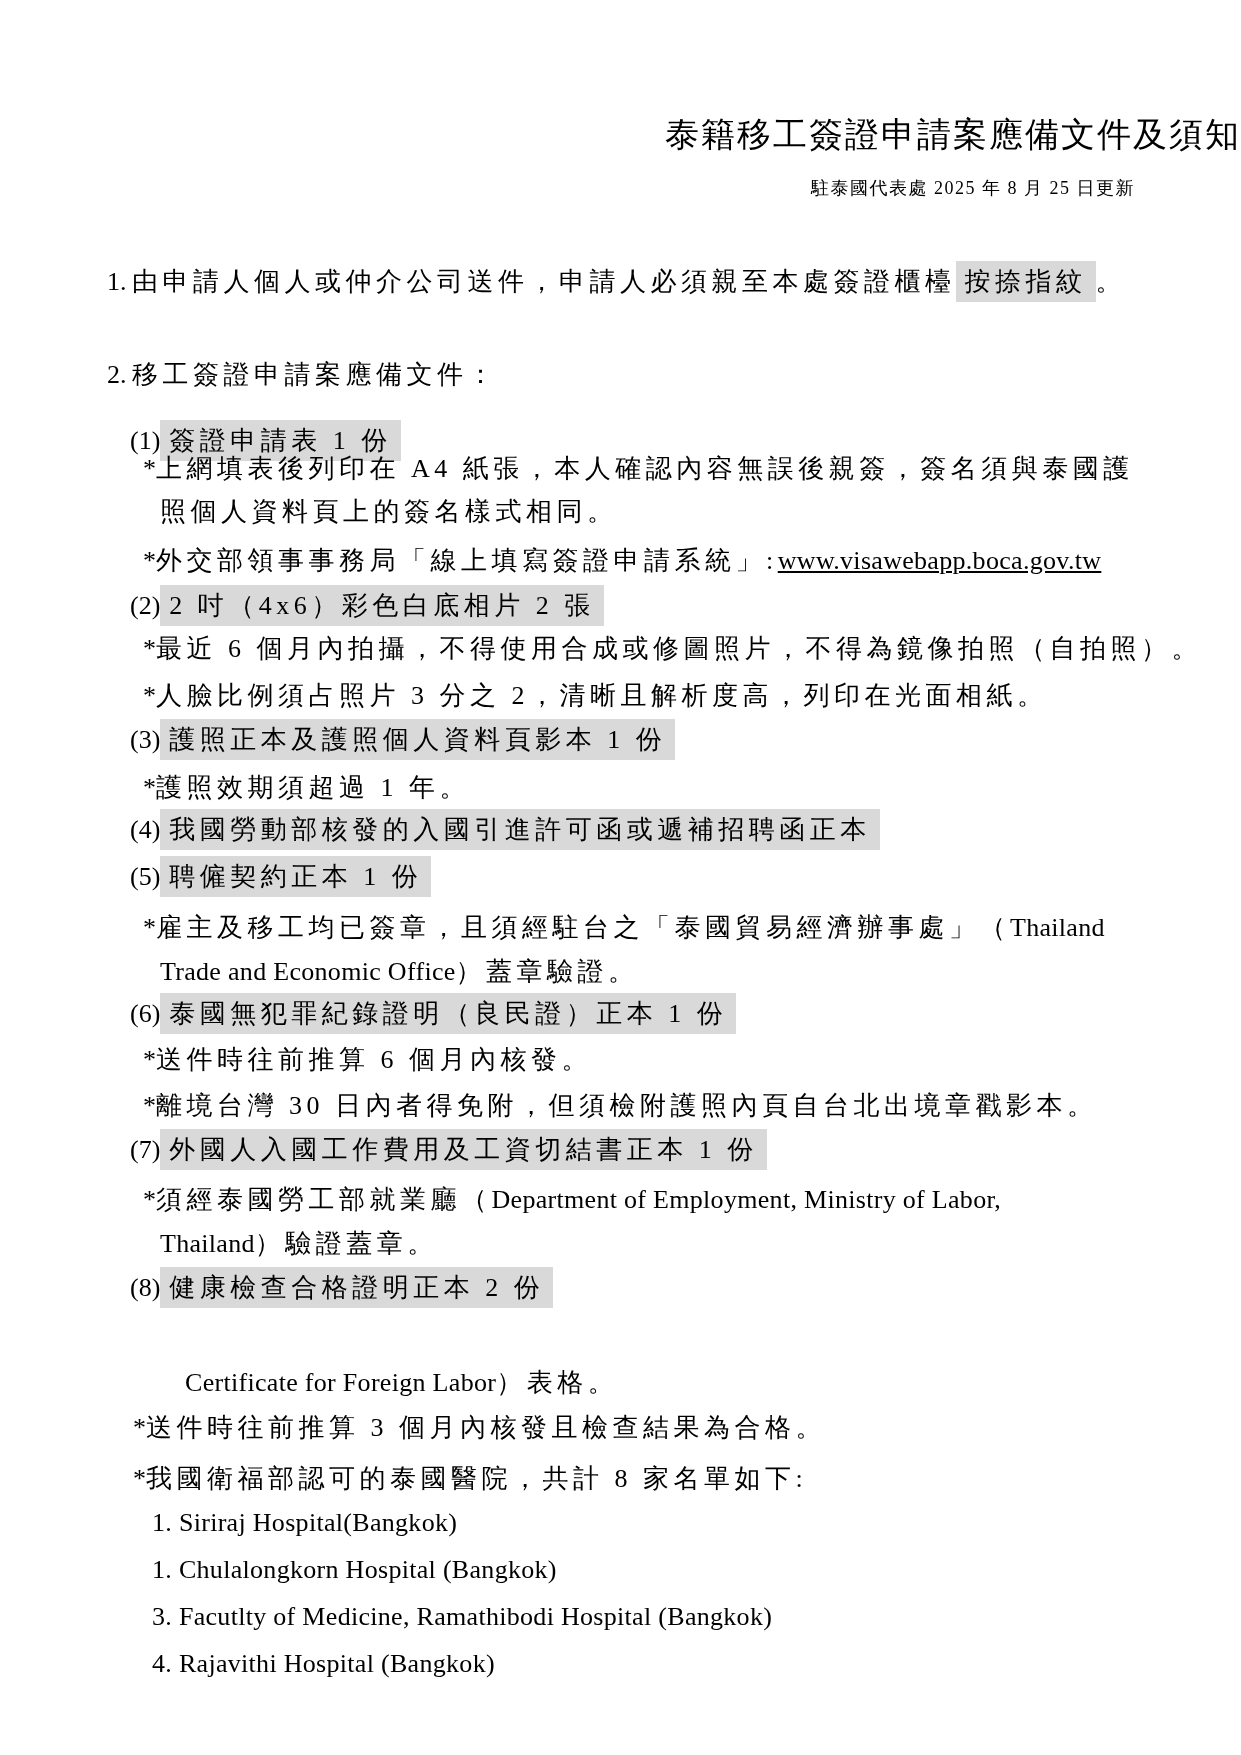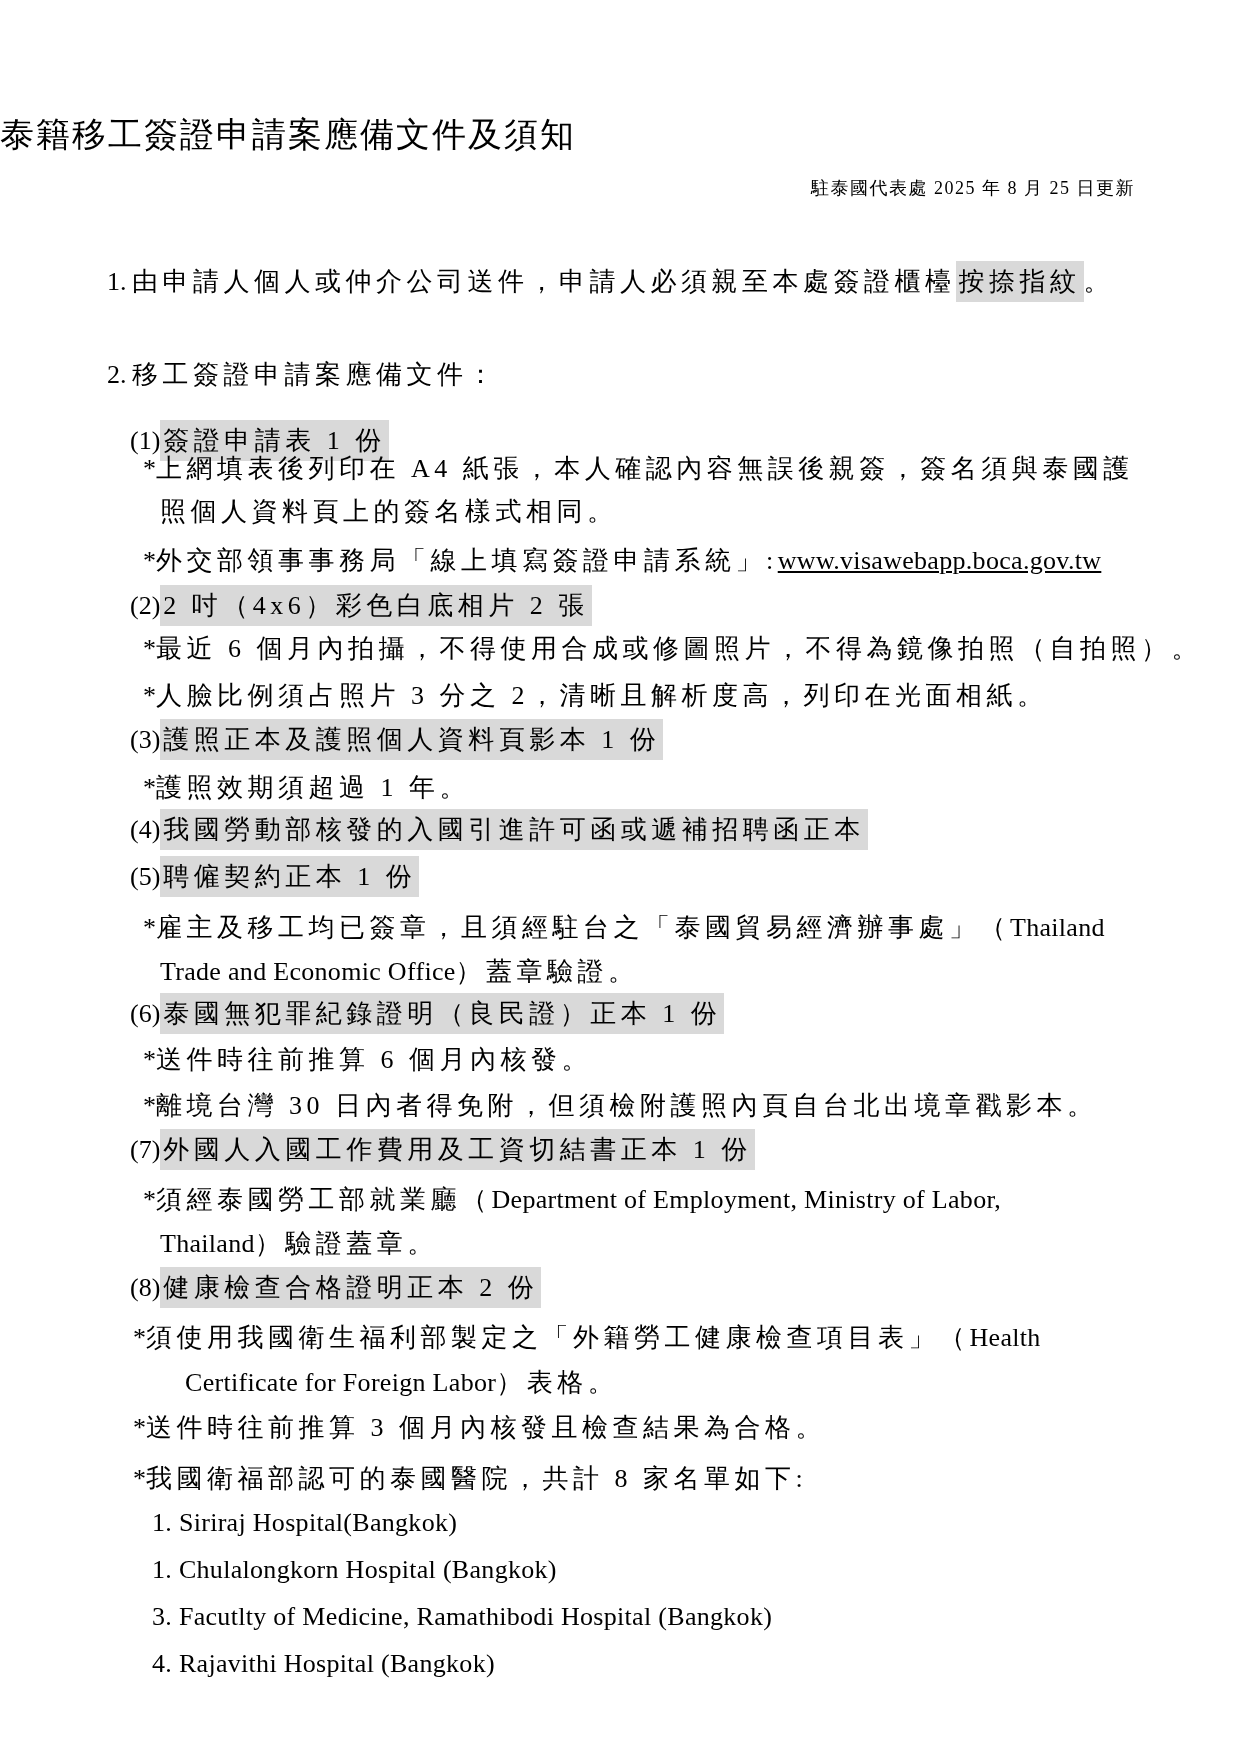--- a/index.html
+++ b/index.html
@@ -7,21 +7,21 @@
     position:relative;
     width:1241px;height:1755px;
     margin:0 auto;
     background:#ffffff;
     font-family:"Liberation Serif","DejaVu Serif",serif;
     color:#000;
     overflow:hidden;
   }
   .title{
     position:absolute;top:112px;left:0;right:0;
-    text-align:left;
+    text-align:right;
     font-size:34px;letter-spacing:2px;
     white-space:nowrap;
   }
   .subtitle{
     position:absolute;top:176px;right:106px;
     font-size:18px;letter-spacing:1.5px;
     white-space:nowrap;
   }
   .ln{
     position:absolute;
@@ -33,21 +33,21 @@
   .L-num{left:107px;}
   .L-doc{left:130px;}
   .L-star{left:143px;}
   .L-cont{left:160px;}
   .L-star8{left:133px;}
   .L-cert{left:185px;}
   .L-hosp{left:152px;}
   .num{display:inline-block;width:25px;letter-spacing:0;}
   .marker{letter-spacing:0;}
   .star{letter-spacing:0;}
-  .hl{background:#d9d9d9;padding:6px 3px;}
+  .hl{background:#d9d9d9;padding:6px 9px;}
   .latin{letter-spacing:0.3px;}
   .link{
     letter-spacing:0.3px;
     text-decoration:underline;
     color:#000;
     cursor:pointer;
   }
 </style>
 </head>
 <body>
@@ -125,23 +125,20 @@
   <div class="ln L-cont" style="top:1224px">
     <span class="latin">Thailand</span><span>）驗證蓋章。</span>
   </div>
   <div class="ln L-star" style="top:1180px">
     <span class="star">*</span><span>須經泰國勞工部就業廳（</span><span class="latin">Department of Employment, Ministry of Labor,</span>
   </div>
 
   <div class="ln L-doc" style="top:1268px">
     <span class="marker">(8)</span><span class="hl">健康檢查合格證明正本 2 份</span>
   </div>
-  <div class="ln L-star8" style="top:1318px">
-    <span class="star">*</span><span>須使用我國衛生福利部製定之「外籍勞工健康檢查項目表」（</span><span class="latin">Health</span>
-  </div>
   <div class="ln L-cert" style="top:1363px">
     <span class="latin">Certificate for Foreign Labor</span><span>）表格。</span>
   </div>
   <div class="ln L-star8" style="top:1408px">
     <span class="star">*</span><span>送件時往前推算 3 個月內核發且檢查結果為合格。</span>
   </div>
   <div class="ln L-star8" style="top:1459px">
     <span class="star">*</span><span>我國衛福部認可的泰國醫院，共計 8 家名單如下:</span>
   </div>
 

